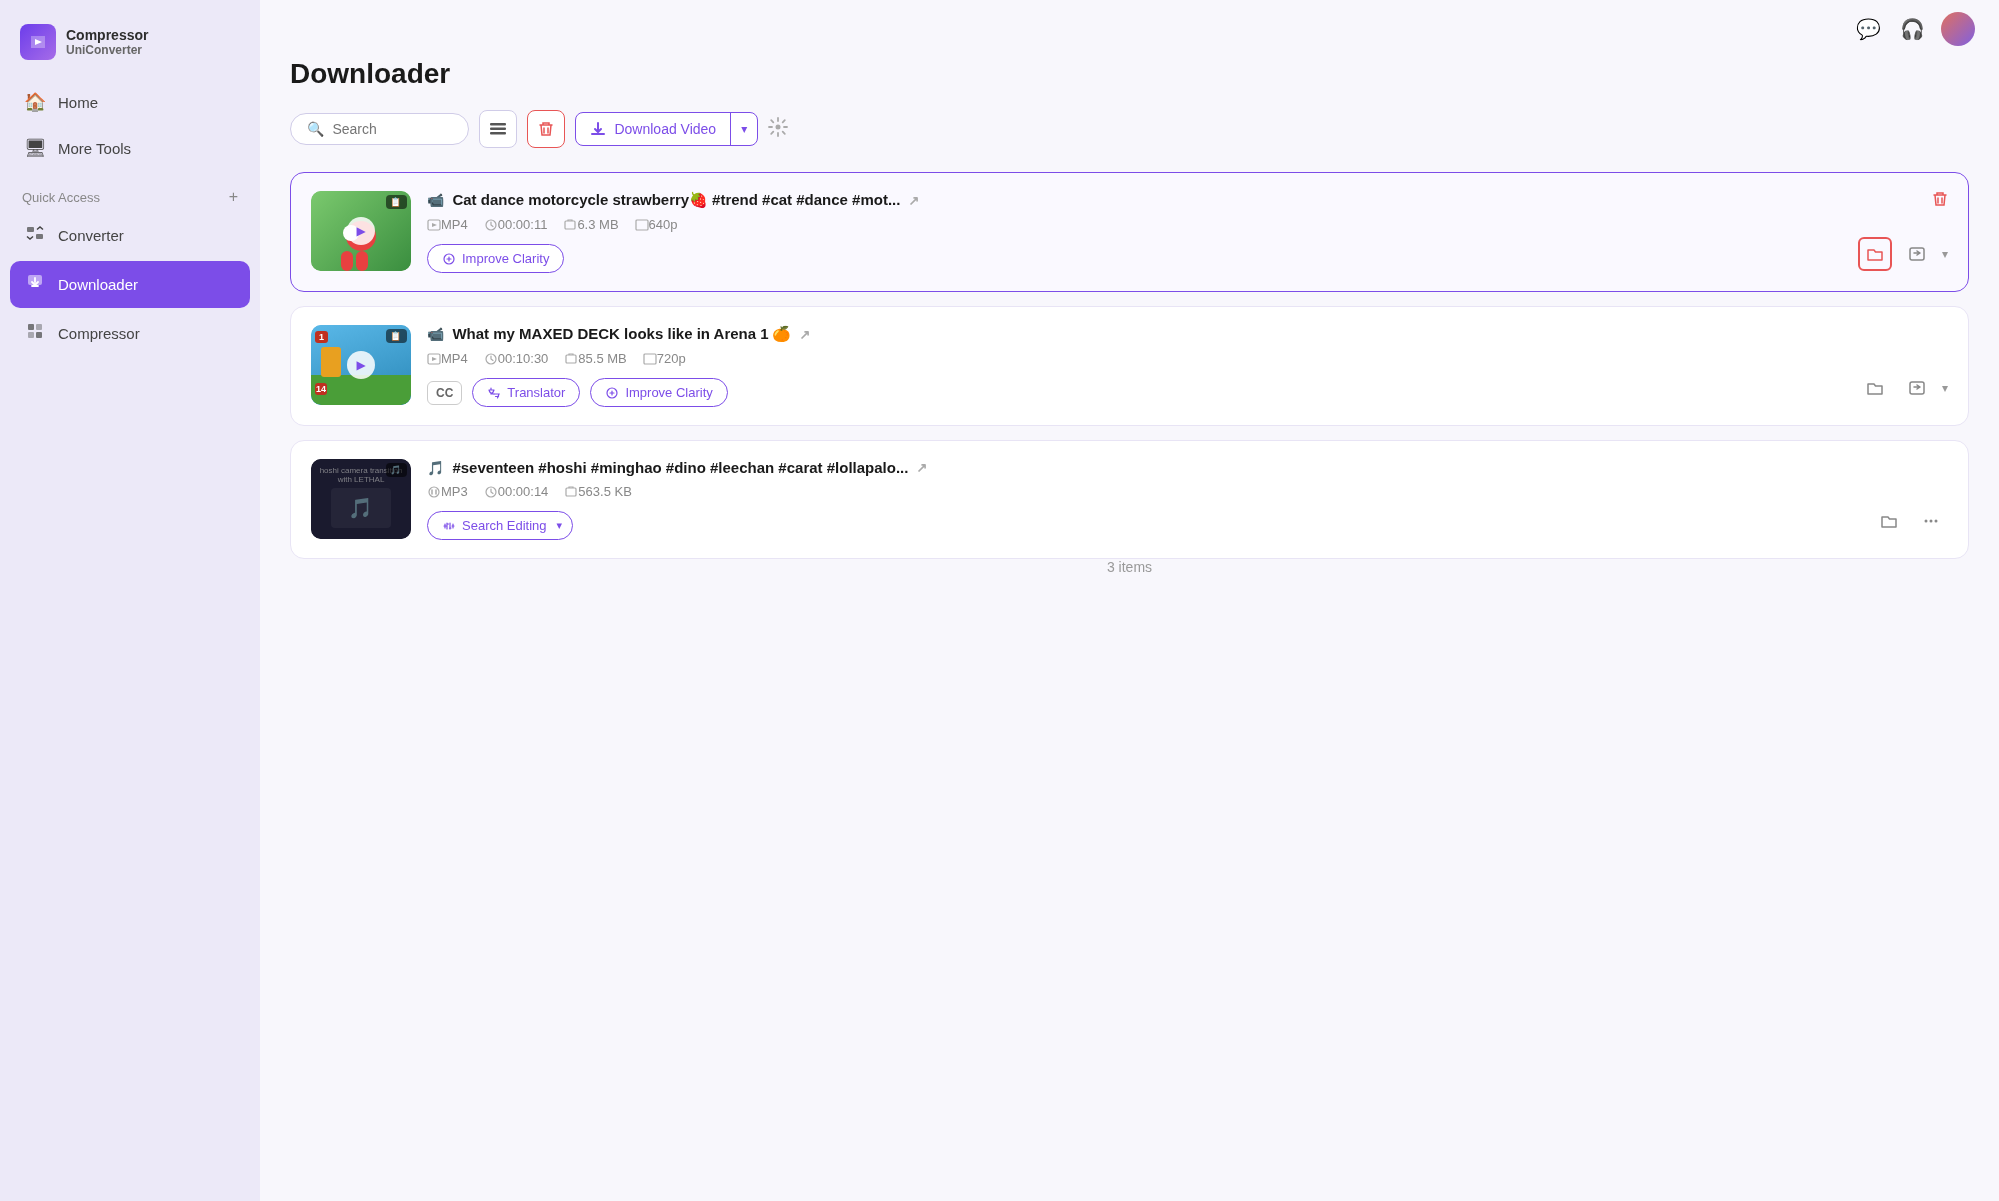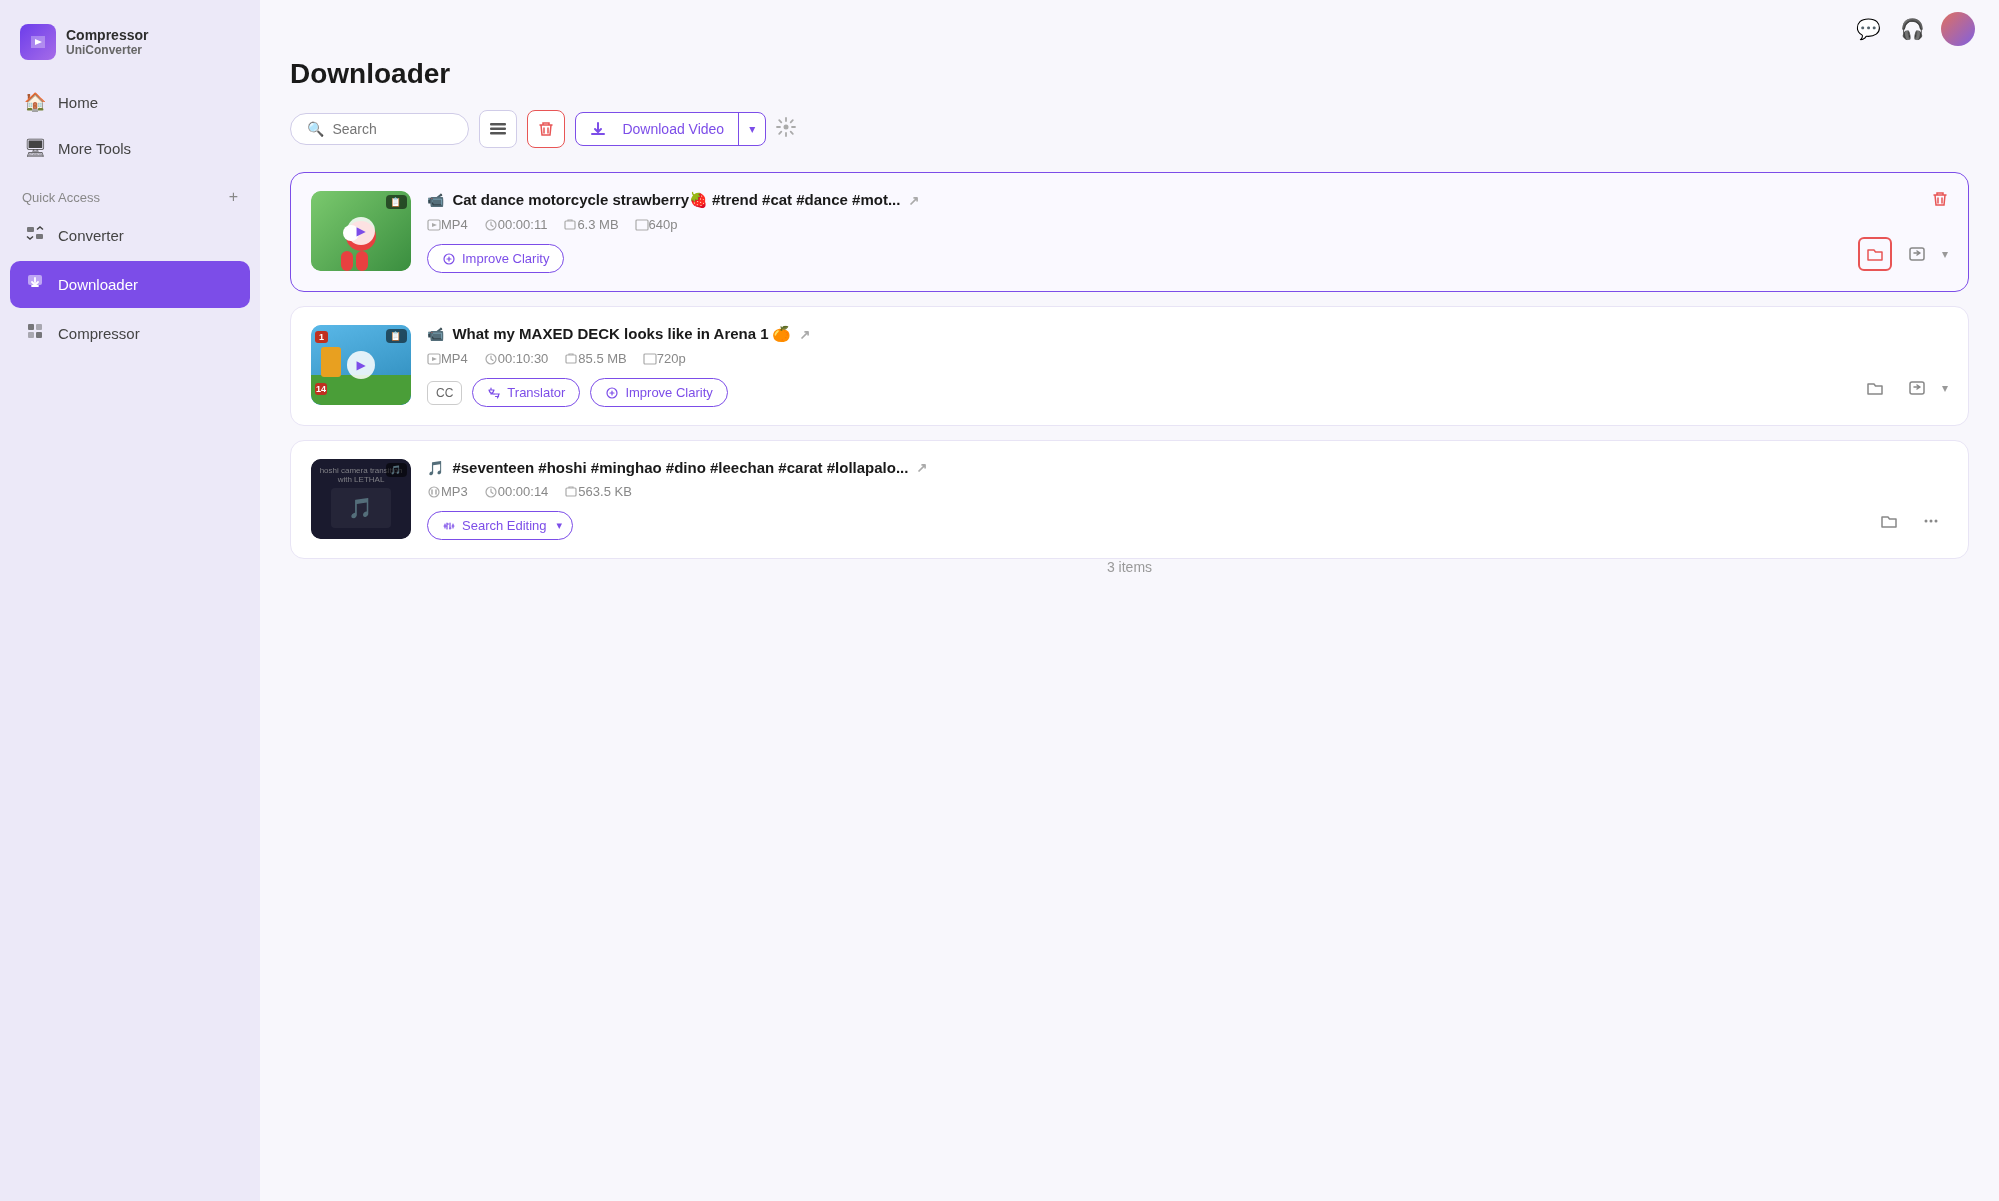--- a/index.html
+++ b/index.html
@@ -111,21 +111,21 @@
       cursor: pointer; color: #666; font-size: 16px;
     }
     .icon-btn.danger { border-color: #e85555; color: #e85555; }
 
     .download-btn {
       display: flex; align-items: center;
       background: white; border: 1.5px solid #7c4de8; border-radius: 8px;
       overflow: hidden; cursor: pointer;
     }
     .download-btn-main {
-      display: flex; align-items: center; gap: 16px;
+      display: flex; align-items: center; gap: 8px;
       padding: 8px 14px; color: #7c4de8; font-size: 14px; font-weight: 500;
       border-right: 1.5px solid #7c4de8;
     }
     .download-btn-arrow {
       padding: 8px 10px; color: #7c4de8; font-size: 12px;
     }
 
     .settings-btn { color: #999; font-size: 20px; cursor: pointer; }
 
     
@@ -174,21 +174,21 @@
     .action-btn {
       display: flex; align-items: center; gap: 6px;
       border: 1.5px solid #7c4de8; border-radius: 20px;
       padding: 6px 14px; background: white; color: #7c4de8;
       font-size: 13px; font-weight: 500; cursor: pointer;
     }
     .action-btn.with-dropdown { padding-right: 10px; }
     .cc-badge {
       border: 1.5px solid #ccc; border-radius: 6px;
       padding: 4px 8px; font-size: 12px; color: #666; cursor: pointer;
-      background: white; font-weight: 400;
+      background: white; font-weight: 700;
     }
 
     .item-right-actions {
       display: flex; align-items: center; gap: 8px;
       position: absolute; right: 20px; bottom: 20px;
     }
 
     .right-icon {
       width: 34px; height: 34px; border-radius: 6px;
       display: flex; align-items: center; justify-content: center;

